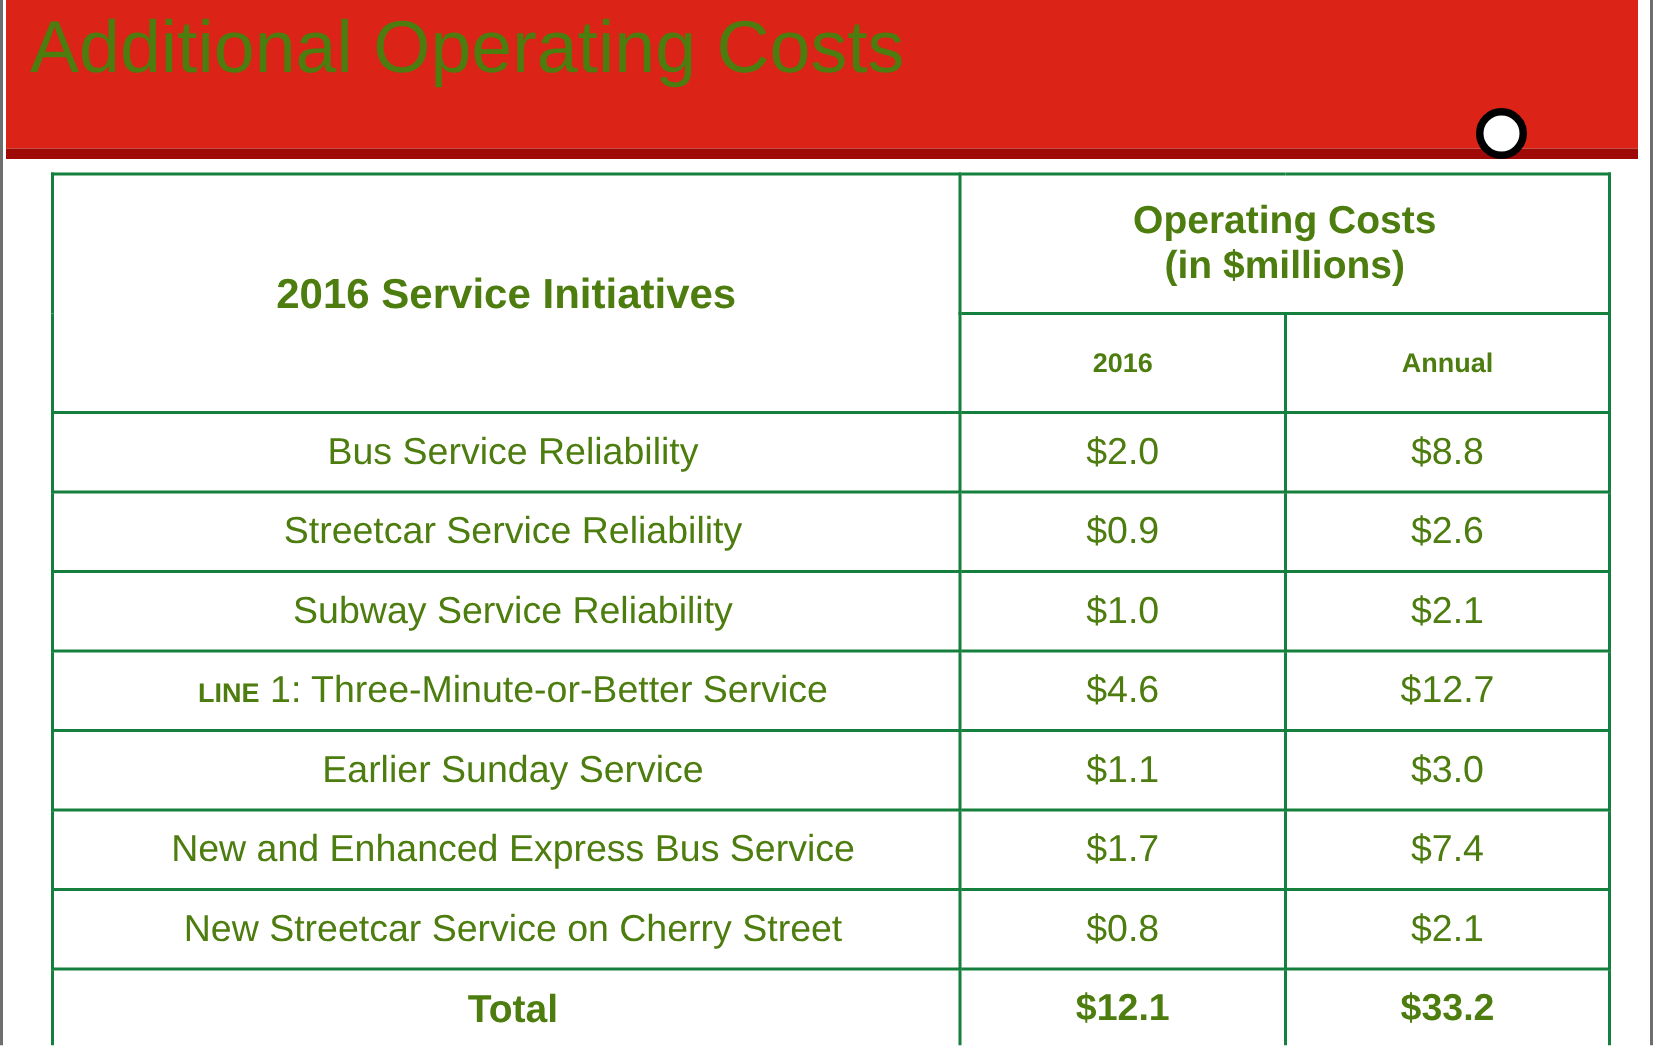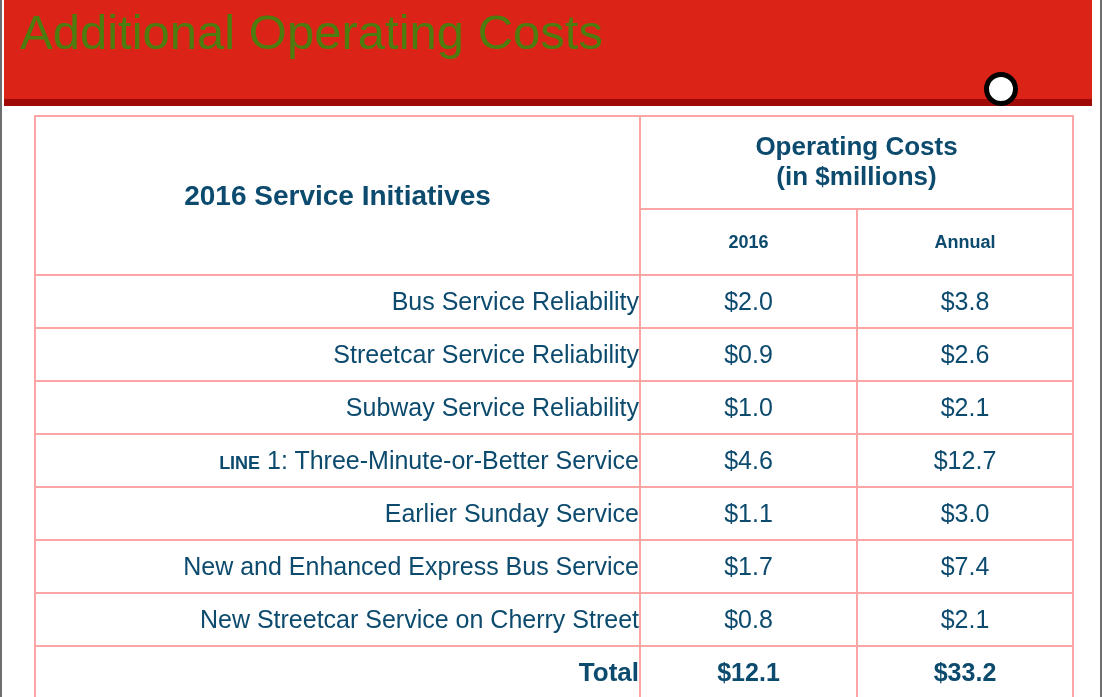--- a/index.html
+++ b/index.html
@@ -64,23 +64,23 @@
   
   .cost-table {
     position: absolute;
     left: 32px;
     top: 115px;
     width: 1038px;
     border-collapse: collapse;
     table-layout: fixed;
   }
   .cost-table td, .cost-table th {
-    border: 2px solid #fca5a5;
+    border: 2px solid #15803d;
     padding: 0;
-    color: #0c4a6e;
+    color: #4d7c0f;
     font-weight: 400;
     vertical-align: middle;
   }
 
   .col-initiative { width: 605px; }
   .col-y2016      { width: 217px; }
   .col-annual     { width: 216px; }
 
   th.hdr-initiative {
     height: 150px;
@@ -99,21 +99,21 @@
   th.hdr-sub {
     height: 64px;
     text-align: center;
     font-size: 18px;
     font-weight: bold;
   }
 
   td.cell-initiative {
     height: 51px;
     font-size: 25px;
-    text-align: right;
+    text-align: center;
     padding-left: 9px;
   }
   td.cell-value {
     height: 51px;
     font-size: 25px;
     text-align: center;
   }
   tr.total-row td {
     font-weight: bold;
     font-size: 25px;
@@ -154,21 +154,21 @@
       <tr>
         <th class="hdr-sub">2016</th>
         <th class="hdr-sub">Annual</th>
       </tr>
     </thead>
     <tbody>
 
       <tr>
         <td class="cell-initiative">Bus Service Reliability</td>
         <td class="cell-value">$2.0</td>
-        <td class="cell-value">$3.8</td>
+        <td class="cell-value">$8.8</td>
       </tr>
 
       <tr>
         <td class="cell-initiative">Streetcar Service Reliability</td>
         <td class="cell-value">$0.9</td>
         <td class="cell-value">$2.6</td>
       </tr>
 
       <tr>
         <td class="cell-initiative">Subway Service Reliability</td>

